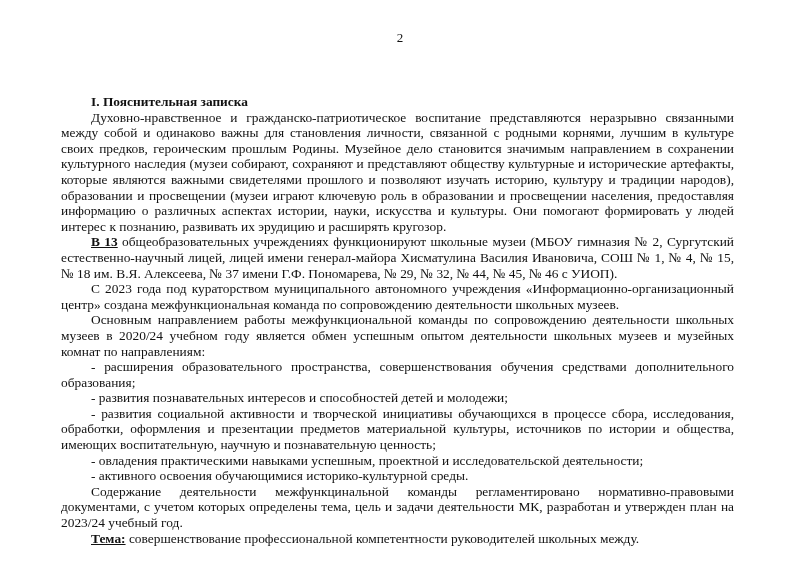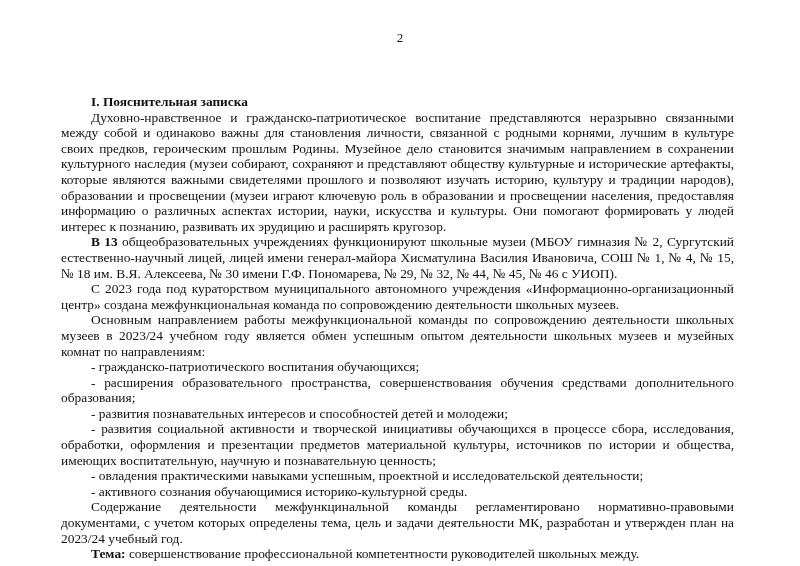--- a/index.html
+++ b/index.html
@@ -4,40 +4,39 @@
 <style>
   html, body { margin:0; padding:0; background:#ffffff; }
   body { width:800px; height:566px; overflow:hidden; position:relative; }
   .page { position:absolute; left:0; top:0; width:800px; height:566px; background:#fff; }
   .page-number { position:absolute; top:30px; left:0; width:800px; text-align:center;
     font-family:"Liberation Serif", serif; font-size:13px; color:#111; }
   .content { position:absolute; left:61px; top:58px; width:673px;
     font-family:"Liberation Serif", serif; font-size:13.4px; line-height:15.6px; color:#111;margin-top:36px; }
   .heading { font-weight:bold; padding-left:30px; margin:0; }
   p { margin:0; text-align:justify; text-indent:30px; }
-  .b { font-weight:bold; }
+  .b { font-weight:bold;text-decoration:underline; }
   .item { margin:0; text-align:justify; text-indent:30px; }
 </style>
 </head>
 <body>
 
 <div class="page">
   <div class="page-number">2</div>
 
   <div class="content">
     <div class="heading">I. Пояснительная записка</div>
 
     <p>Духовно-нравственное и гражданско-патриотическое воспитание представляются неразрывно связанными между собой и одинаково важны для становления личности, связанной с родными корнями, лучшим в культуре своих предков, героическим прошлым Родины. Музейное дело становится значимым направлением в сохранении культурного наследия (музеи собирают, сохраняют и представляют обществу культурные и исторические артефакты, которые являются важными свидетелями прошлого и позволяют изучать историю, культуру и традиции народов), образовании и просвещении (музеи играют ключевую роль в образовании и просвещении населения, предоставляя информацию о различных аспектах истории, науки, искусства и культуры. Они помогают формировать у людей интерес к познанию, развивать их эрудицию и расширять кругозор.</p>
-    <p><span class="b">В 13</span><span id="p2rest"> общеобразовательных учреждениях функционируют школьные музеи (МБОУ гимназия № 2, Сургутский естественно-научный лицей, лицей имени генерал-майора Хисматулина Василия Ивановича, СОШ № 1, № 4, № 15, № 18 им. В.Я. Алексеева, № 30 имени Г.Ф. Пономарева, № 29, № 32, № 44, № 45, № 46 с УИОП).</span></p>
+    <p><span class="b">В 13</span><span id="p2rest"> общеобразовательных учреждениях функционируют школьные музеи (МБОУ гимназия № 2, Сургутский естественно-научный лицей, лицей имени генерал-майора Хисматулина Василия Ивановича, СОШ № 1, № 4, № 15, № 18 им. В.Я. Алексеева, № 37 имени Г.Ф. Пономарева, № 29, № 32, № 44, № 45, № 46 с УИОП).</span></p>
     <p>С 2023 года под кураторством муниципального автономного учреждения «Информационно-организационный центр» создана межфункциональная команда по сопровождению деятельности школьных музеев.</p>
-    <p>Основным направлением работы межфункциональной команды по сопровождению деятельности школьных музеев в 2023/24 учебном году является обмен успешным опытом деятельности школьных музеев и музейных комнат по направлениям:</p>
+    <p>Основным направлением работы межфункциональной команды по сопровождению деятельности школьных музеев в 2020/24 учебном году является обмен успешным опытом деятельности школьных музеев и музейных комнат по направлениям:</p>
 
-    <div class="item">- гражданско-патриотического воспитания обучающихся;</div>
     <div class="item">- расширения образовательного пространства, совершенствования обучения средствами дополнительного образования;</div>
     <div class="item">- развития познавательных интересов и способностей детей и молодежи;</div>
     <div class="item">- развития социальной активности и творческой инициативы обучающихся в процессе сбора, исследования, обработки, оформления и презентации предметов материальной культуры, источников по истории и общества, имеющих воспитательную, научную и познавательную ценность;</div>
     <div class="item">- овладения практическими навыками успешным, проектной и исследовательской деятельности;</div>
-    <div class="item">- активного сознания обучающимися историко-культурной среды.</div>
+    <div class="item">- активного освоения обучающимися историко-культурной среды.</div>
 
     <p>Содержание деятельности межфункцинальной команды регламентировано нормативно-правовыми документами, с учетом которых определены тема, цель и задачи деятельности МК, разработан и утвержден план на 2023/24 учебный год.</p>
     <p><span class="b">Тема:</span><span> совершенствование профессиональной компетентности руководителей школьных между.</span></p>
   </div>
 </div>
 
 </body></html>

